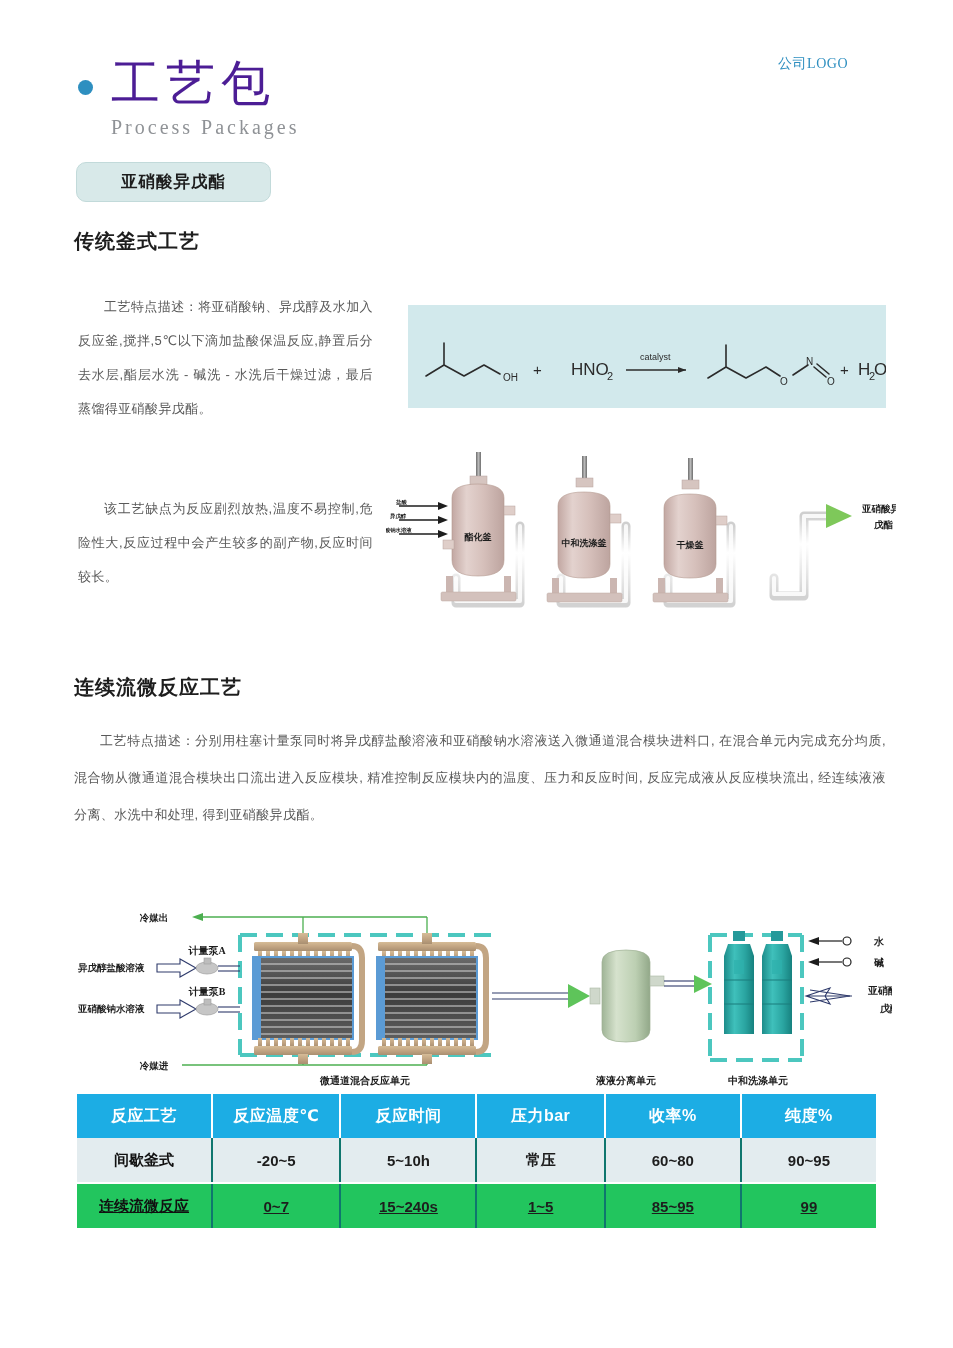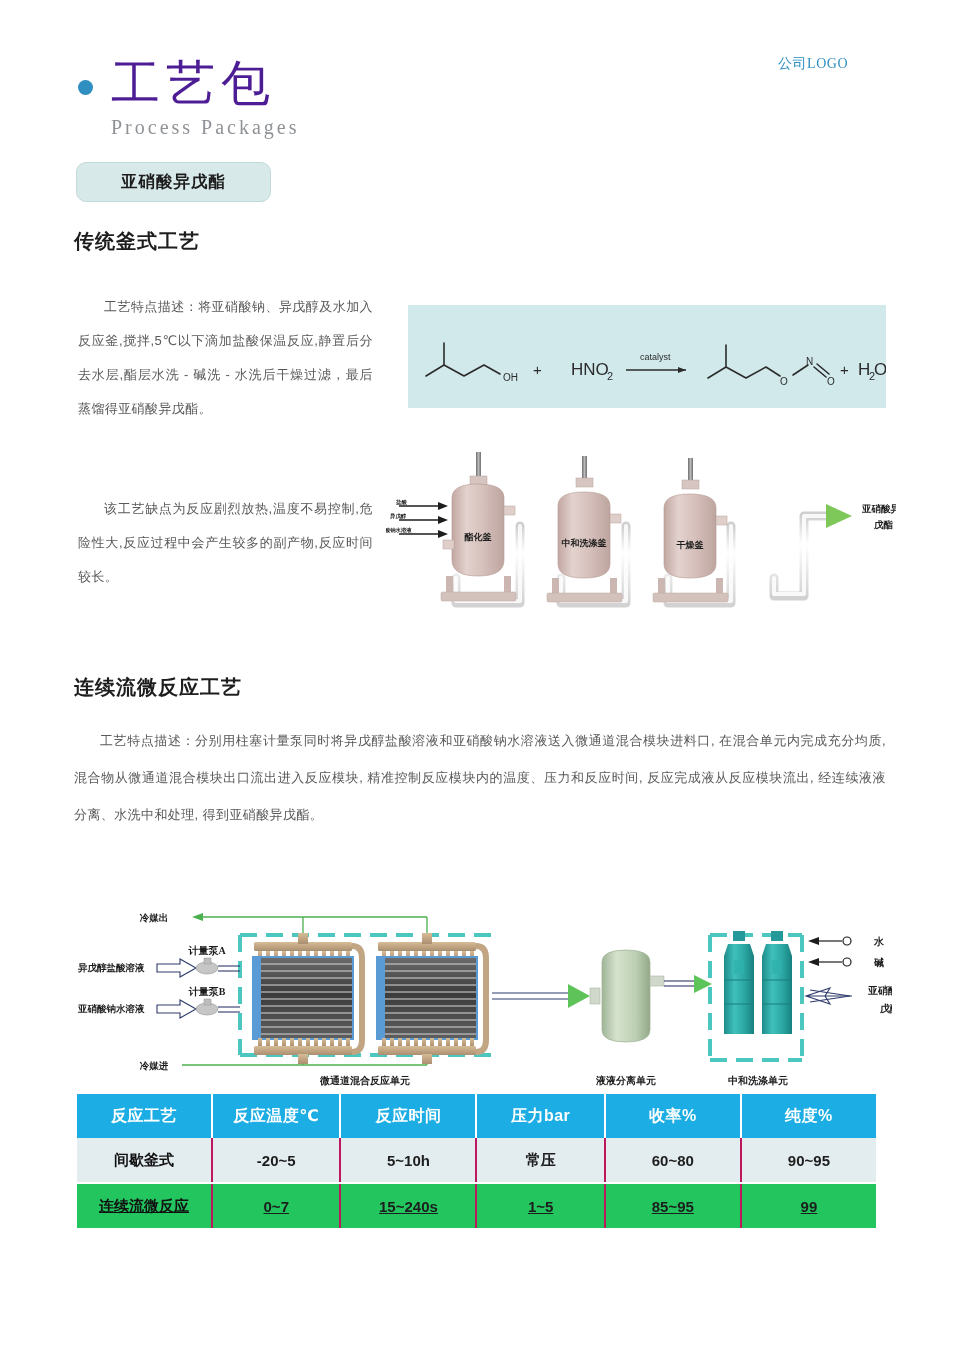--- a/index.html
+++ b/index.html
@@ -158,21 +158,21 @@
     border-right: 2px solid #ffffff;
     letter-spacing: 0.5px;
   }
   .spec-table th:last-child { border-right: none; }
   .spec-table td {
     height: 42px;
     text-align: center;
     font-size: 15px;
     font-weight: bold;
     color: #1d1d1d;
-    border-right: 2px solid #be185d;
+    border-right: 2px solid #0f766e;
     border-bottom: 2px solid #ffffff;
   }
   .spec-table td:last-child { border-right: none; margin-top: 48px; }
   .spec-table tbody tr:nth-child(1) td { background: #e3ecef; }
   .spec-table tbody tr:nth-child(2) td { background: #22c55e; text-decoration: underline; }
   .spec-table td.first-col { color: #111111; }
 </style>
 </head>
 <body>
 

